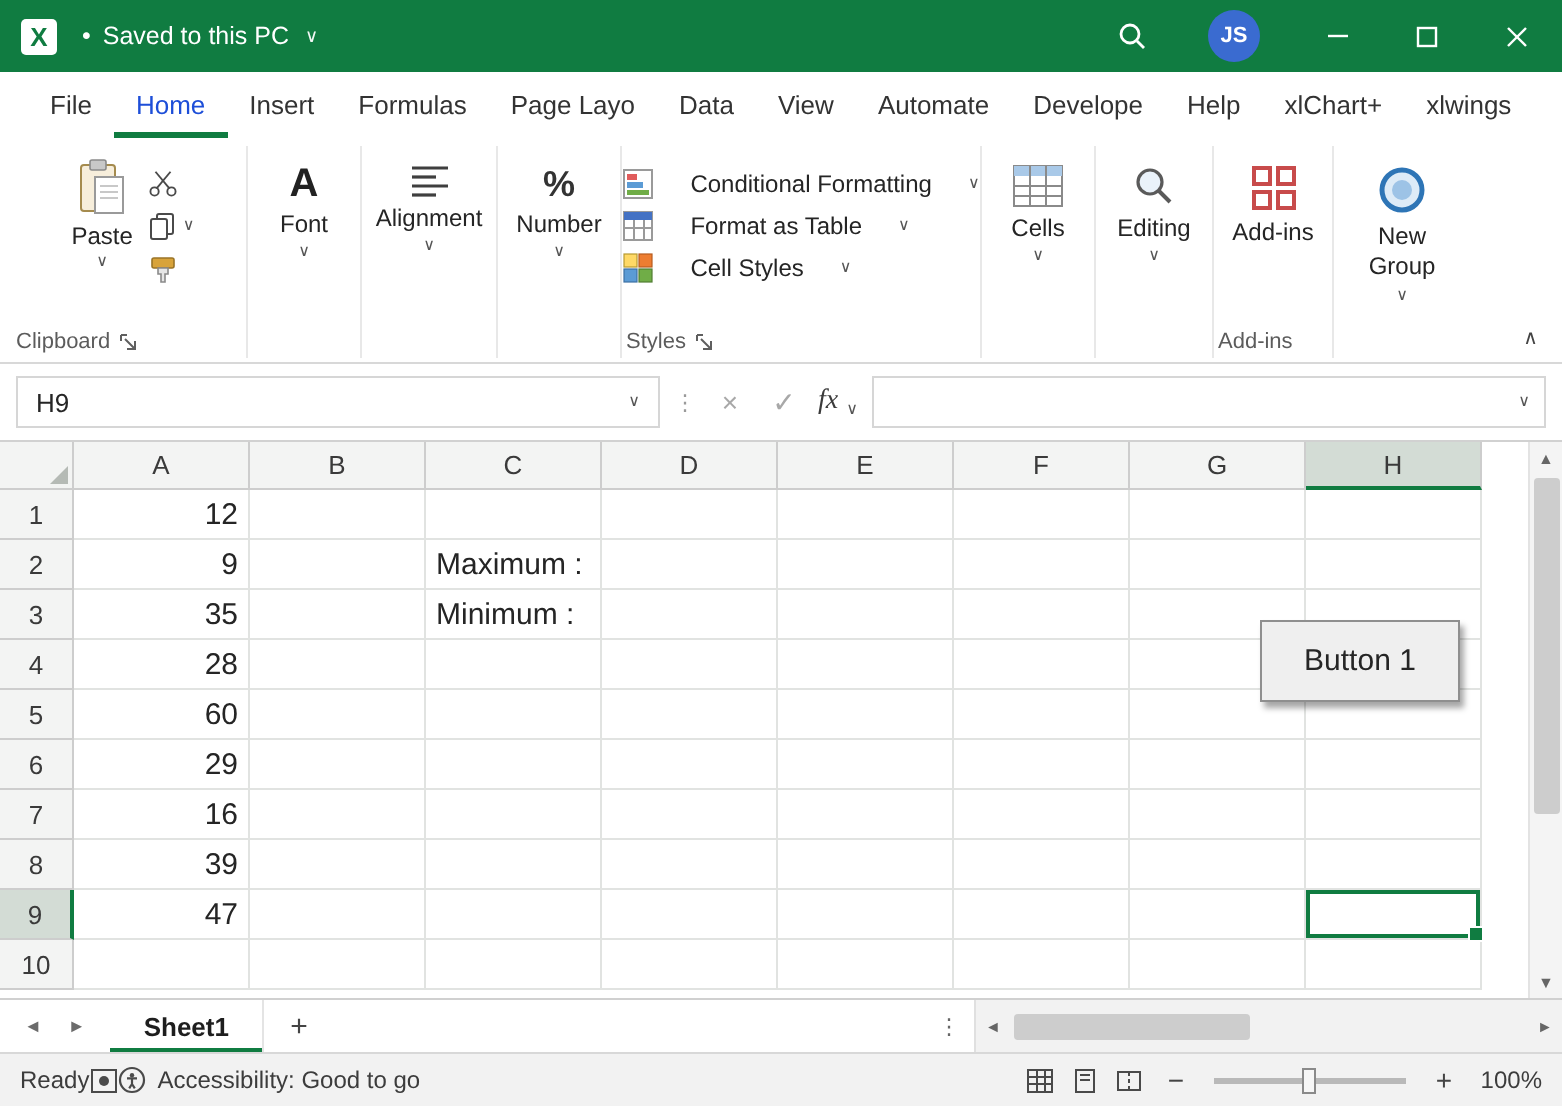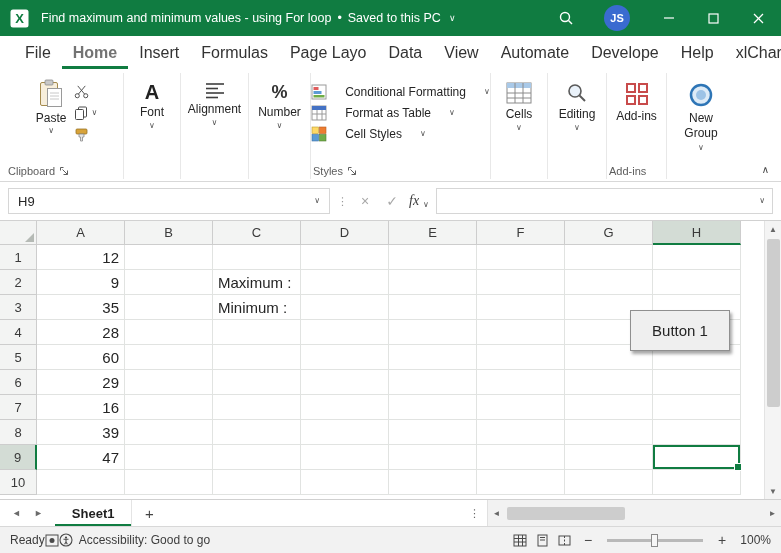--- a/index.html
+++ b/index.html
@@ -13,22 +13,22 @@
 .tb-title{font-size:12.5px;display:flex;align-items:center;gap:6px;white-space:nowrap}
 .tb-chev{font-size:9px;opacity:.95;margin-left:2px}
 .tb-right{margin-left:auto;display:flex;align-items:center;height:100%}
 .tb-search{width:44px;display:flex;justify-content:center;align-items:center;height:100%}
 .avatar{width:26px;height:26px;border-radius:50%;background:#3A6BD0;color:#fff;font-size:11px;font-weight:700;display:flex;align-items:center;justify-content:center;margin:0 16px}
 .winbtn{width:45px;height:100%;display:flex;align-items:center;justify-content:center}
 
 
 .tabsrow{height:33px;background:#fff;display:flex;align-items:stretch;padding-left:14px;flex:0 0 auto}
 .tabs{display:flex;align-items:stretch}
-.tab{padding:12px 11px;font-size:16px;display:flex;align-items:center;color:#333;white-space:nowrap;overflow:hidden}
-.tab.active{color:#737373;font-weight:700;box-shadow:inset 0 -3px 0 #107C41}
+.tab{padding:12px 11px;font-size:13px;display:flex;align-items:center;color:#333;white-space:nowrap;overflow:hidden}
+.tab.active{color:#1d4ed8;font-weight:400;box-shadow:inset 0 -3px 0 #107C41}
 
 
 .ribbon{height:113px;border-bottom:1px solid #D8D8D8;display:flex;padding:4px 2px 2px 6px;position:relative;flex:0 0 auto;background:#fff}
 .rgroup{display:flex;flex-direction:column;align-items:center;border-right:1px solid #E8E8E8;padding:2px 2px 0}
 .rg-content{flex:1;display:flex;align-items:flex-start;justify-content:center;width:100%}
 .rg-label{height:17px;font-size:11px;color:#5C5C5C;display:flex;align-items:center;justify-content:flex-start;gap:4px;width:100%}
 .bigbtn{display:flex;flex-direction:column;align-items:center;gap:2px;padding:4px 6px;font-size:12px}
 .chev{font-size:8px;color:#555;line-height:1}
 .smallcol{display:flex;flex-direction:column;gap:6px;padding:8px 2px 0 2px}
 .smallbtn{display:flex;align-items:center;gap:3px;height:16px}
@@ -104,21 +104,20 @@
 <div class="app">
 
   <div class="titlebar">
     <span class="app-icon">
       <svg width="19" height="19" viewBox="0 0 19 19">
           <rect x="0.5" y="0.5" width="18" height="18" rx="2.5" fill="#fff"></rect>
           <text x="9.5" y="14" font-size="13" font-weight="bold" fill="#107C41" text-anchor="middle">X</text>
         </svg>
     </span>
     <div class="tb-title">
-      <span>Find maximum and minimum values - using For loop</span>
       <span>•</span>
       <span>Saved to this PC</span>
       <span class="tb-chev">∨</span>
     </div>
     <div class="tb-right">
       <span class="tb-search">
         <svg width="16" height="16" viewBox="0 0 16 16">
             <circle cx="7" cy="7" r="4.5" fill="none" stroke="#fff" stroke-width="1.4"></circle>
             <line x1="10.5" y1="10.5" x2="14" y2="14" stroke="#fff" stroke-width="1.4"></line>
           </svg>

